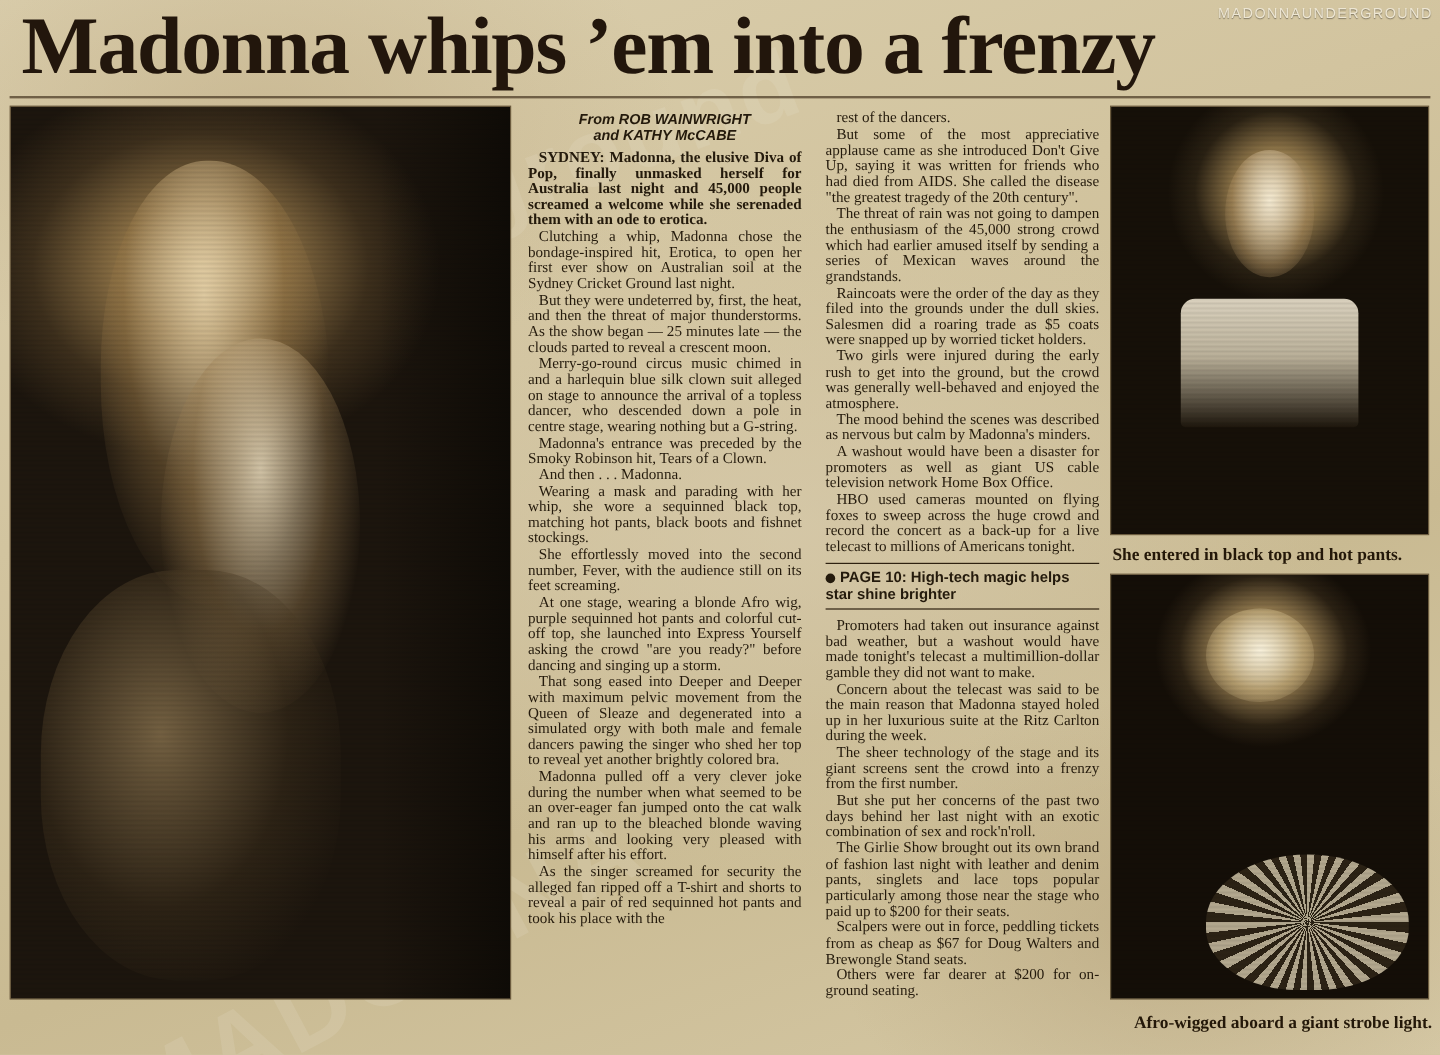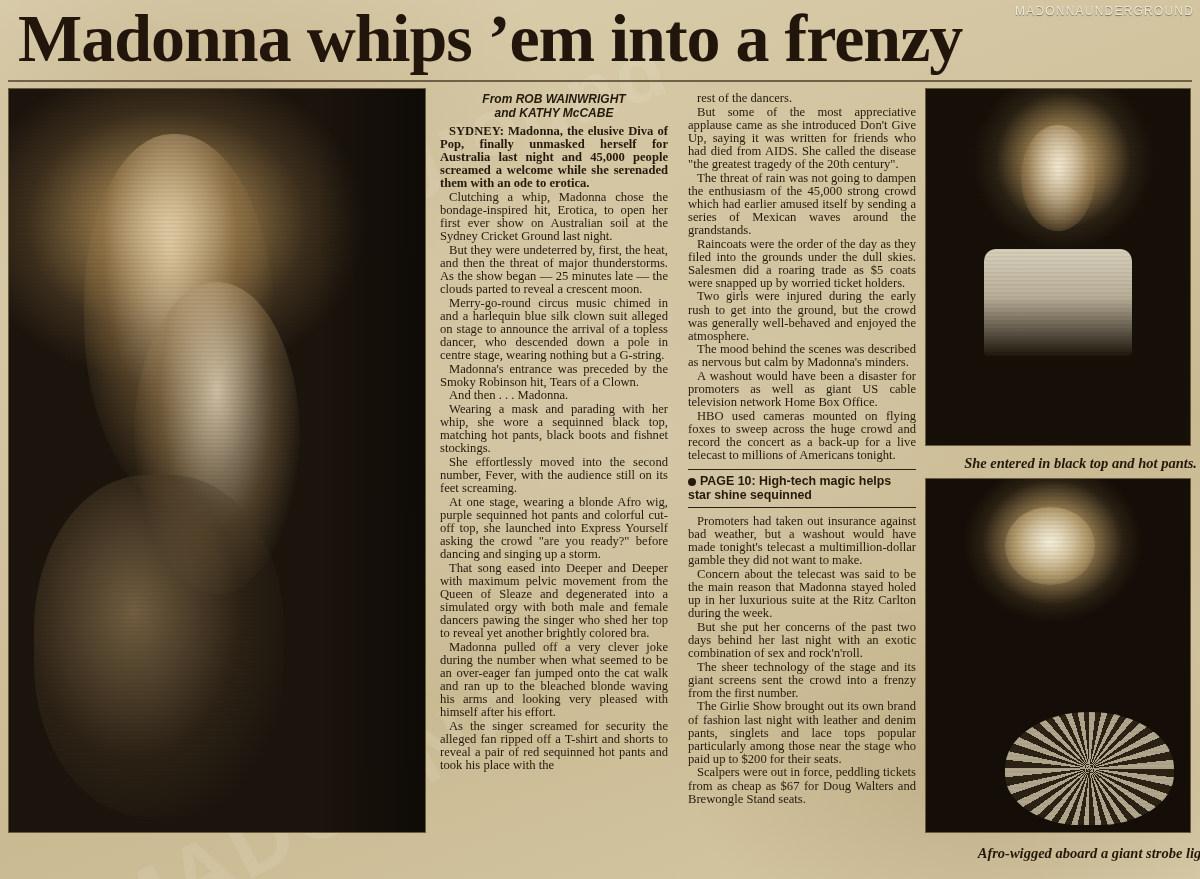--- a/index.html
+++ b/index.html
@@ -176,26 +176,24 @@
   #photo-bottom-right .strobe {
     position: absolute; left: 30%; top: 66%; width: 64%; height: 32%;
     background: repeating-conic-gradient(from 0deg at 50% 50%, rgba(235,222,190,0.75) 0deg 6deg, rgba(60,48,30,0.6) 6deg 12deg);
     border-radius: 50% 50% 45% 45%;
   }
 
   
   .caption {
     position: absolute;
     font-family: "Liberation Serif", serif;
-    font-style: italic;
     font-weight: bold;
     font-size: 14.5px;
     color: #241809;
     z-index: 12;
-    text-align: right;
   }
   #caption-main { left: 12px; top: 845px; width: 420px; }
   #caption-top-right { left: 927px; top: 455px; width: 270px; }
   #caption-bottom-right { left: 927px; top: 845px; width: 272px; margin-left: 18px; }
 
   
   .col {
     position: absolute;
     font-family: "Liberation Serif", serif;
     font-size: 12.6px;
@@ -304,25 +302,26 @@
         <p class="para first">rest of the dancers.</p>
         <p class="para">But some of the most appreciative applause came as she introduced Don't Give Up, saying it was written for friends who had died from AIDS. She called the disease "the greatest tragedy of the 20th century".</p>
         <p class="para">The threat of rain was not going to dampen the enthusiasm of the 45,000 strong crowd which had earlier amused itself by sending a series of Mexican waves around the grandstands.</p>
         <p class="para">Raincoats were the order of the day as they filed into the grounds under the dull skies. Salesmen did a roaring trade as $5 coats were snapped up by worried ticket holders.</p>
         <p class="para">Two girls were injured during the early rush to get into the ground, but the crowd was generally well-behaved and enjoyed the atmosphere.</p>
         <p class="para">The mood behind the scenes was described as nervous but calm by Madonna's minders.</p>
         <p class="para">A washout would have been a disaster for promoters as well as giant US cable television network Home Box Office.</p>
         <p class="para">HBO used cameras mounted on flying foxes to sweep across the huge crowd and record the concert as a back-up for a live telecast to millions of Americans tonight.</p>
       </div>
     <div class="crossref">
-      <span class="bullet"></span><span>PAGE 10: High-tech magic helps star shine sequinned</span>
+      <span class="bullet"></span><span>PAGE 10: High-tech magic helps star shine brighter</span>
     </div>
     <div id="col2-body-2">
         <p class="para first">Promoters had taken out insurance against bad weather, but a washout would have made tonight's telecast a multimillion-dollar gamble they did not want to make.</p>
         <p class="para">Concern about the telecast was said to be the main reason that Madonna stayed holed up in her luxurious suite at the Ritz Carlton during the week.</p>
+        <p class="para">The sheer technology of the stage and its giant screens sent the crowd into a frenzy from the first number.</p>
         <p class="para">But she put her concerns of the past two days behind her last night with an exotic combination of sex and rock'n'roll.</p>
-        <p class="para">The sheer technology of the stage and its giant screens sent the crowd into a frenzy from the first number.</p>
         <p class="para">The Girlie Show brought out its own brand of fashion last night with leather and denim pants, singlets and lace tops popular particularly among those near the stage who paid up to $200 for their seats.</p>
         <p class="para">Scalpers were out in force, peddling tickets from as cheap as $67 for Doug Walters and Brewongle Stand seats.</p>
+        <p class="para">Others were far dearer at $200 for on-ground seating.</p>
       </div>
   </div>
 
 </div>
 
 </body></html>

